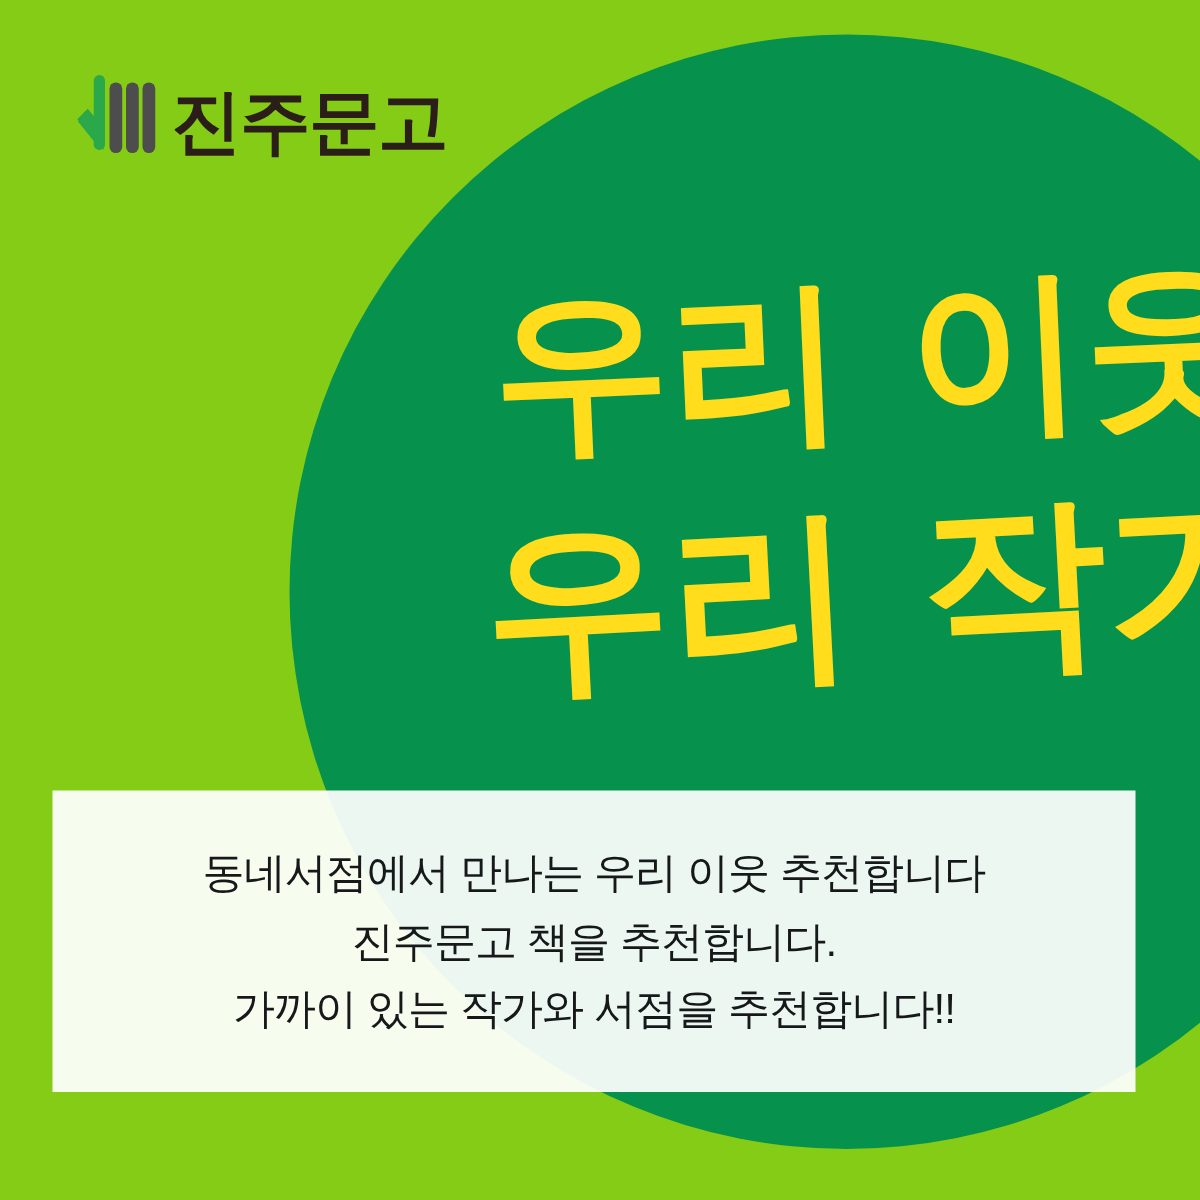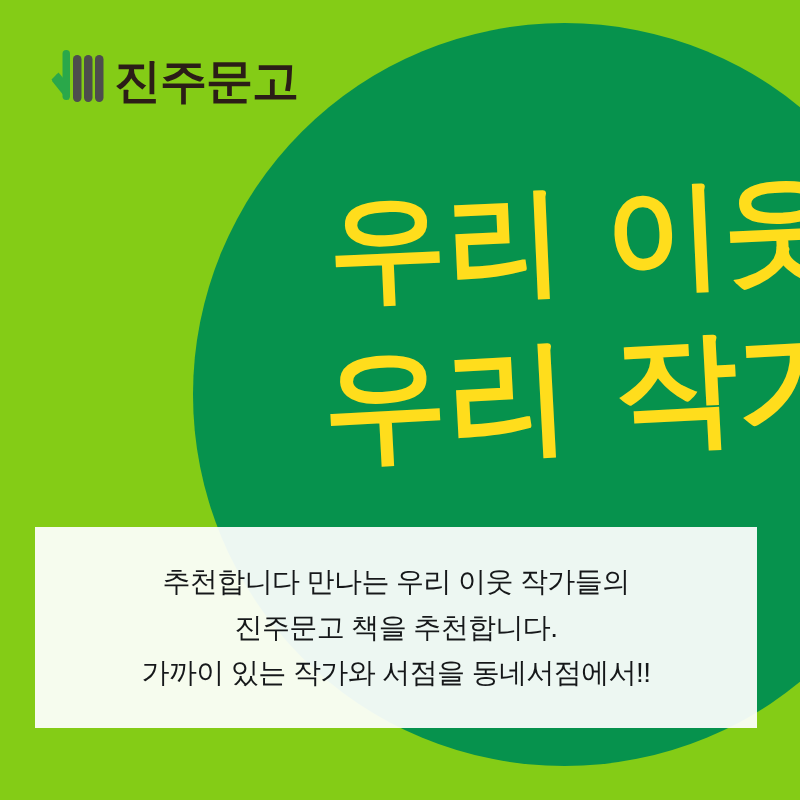--- a/index.html
+++ b/index.html
@@ -125,18 +125,18 @@
   </div>
 
   <div class="headline">
     <svg class="headline-svg" viewBox="0 0 800 350">
       <text class="hand-line hand-line-1" x="330" y="130" transform="rotate(-2.5 330 130)">우리 이웃,</text>
       <text class="hand-line hand-line-2" x="325" y="290" transform="rotate(-3 325 290)">우리 작가</text>
     </svg>
   </div>
 
   <div class="text-panel">
-    <div class="body-line">추천합니다 만나는 우리 이웃 작가들의</div>
+    <div class="body-line">동네서점에서 만나는 우리 이웃 추천합니다</div>
     <div class="body-line">진주문고 책을 추천합니다.</div>
-    <div class="body-line">가까이 있는 작가와 서점을 동네서점에서!!</div>
+    <div class="body-line">가까이 있는 작가와 서점을 추천합니다!!</div>
   </div>
 
 </div>
 
 </body></html>

